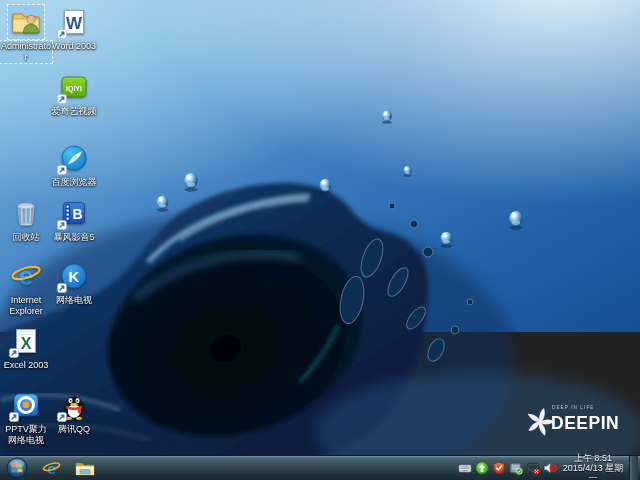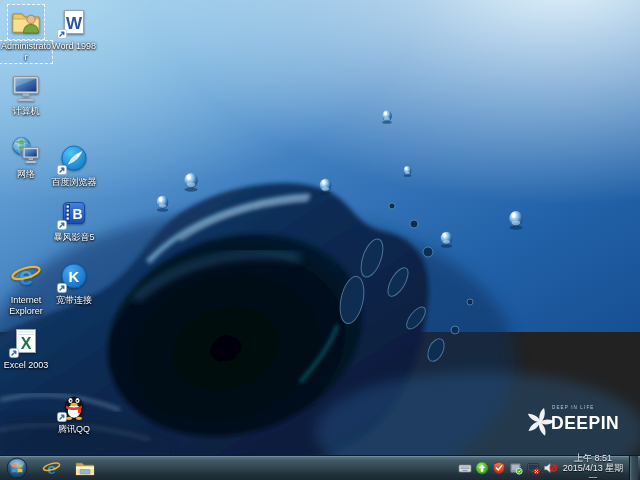--- a/index.html
+++ b/index.html
@@ -201,69 +201,64 @@
   <div class="cell" style="left:48px;top:5px">
     <div class="ic">
         <svg class="main" viewBox="0 0 32 32">
       <rect x="6.5" y="4.5" width="19" height="23" fill="#ffffff" stroke="#9aa4ae"></rect>
       <text x="16" y="23" font-size="17" font-weight="bold" text-anchor="middle" fill="#2b579a">W</text>
     </svg>
     <svg class="sc">
           <use href="#scarr" width="10" height="10"></use>
         </svg>
       </div>
-    <div class="lbl">Word 1998</div>
-  </div>
-
-
-  <div class="cell" style="left:0;top:70px">
-    <div class="ic">
-        <svg class="main" viewBox="0 0 32 32">
-      <rect x="3.5" y="5.5" width="25" height="17" rx="1.5" fill="#ccd1d6" stroke="#8e9499"></rect>
-      <rect x="5.5" y="7.5" width="21" height="13" fill="url(#scr)"></rect>
-      <path d="M5.5,7.5 L26.5,7.5 L5.5,16 Z" fill="#ffffff" opacity="0.18"></path>
-      <rect x="12.5" y="22.5" width="7" height="3" fill="#aab0b6"></rect>
-      <path d="M9,28 H23 L24.5,30 H7.5 Z" fill="#ccd1d6" stroke="#8e9499" stroke-width="0.6"></path>
-    </svg>
-      </div>
-    <div class="lbl">计算机</div>
-  </div>
-
-
-  <div class="cell" style="left:0;top:133px">
-    <div class="ic">
-        <svg class="main" viewBox="0 0 32 32">
-      <circle cx="11.5" cy="12" r="8.5" fill="url(#glb)" stroke="#1a5f98" stroke-width="0.6"></circle>
-      <path d="M6,8 C9,6 13,6 16,8 C14,11 9,11 6,8 Z" fill="#57a83a" opacity="0.9"></path>
-      <path d="M7,15 C10,17 14,16 16,13 C13,12 9,12 7,15 Z" fill="#57a83a" opacity="0.85"></path>
-      <ellipse cx="11.5" cy="12" rx="8.5" ry="3.2" fill="none" stroke="#dff1fa" stroke-width="0.5" opacity="0.6"></ellipse>
-      <ellipse cx="11.5" cy="12" rx="3.2" ry="8.5" fill="none" stroke="#dff1fa" stroke-width="0.5" opacity="0.6"></ellipse>
-      <rect x="13" y="13.5" width="15.5" height="10.5" rx="1" fill="#ccd1d6" stroke="#8e9499"></rect>
-      <rect x="14.8" y="15.2" width="12" height="7.3" fill="url(#scr)"></rect>
-      <rect x="18.5" y="24" width="4.5" height="2" fill="#aab0b6"></rect>
-      <path d="M16.5,27 H25.5 L26.5,29 H15.5 Z" fill="#ccd1d6" stroke="#8e9499" stroke-width="0.5"></path>
-    </svg>
-      </div>
-    <div class="lbl">网络</div>
-  </div>
+    <div class="lbl">Word 2003</div>
+  </div>
+
+
+
+  <div class="cell" style="left:48px;top:70px">
+    <div class="ic">
+        <svg class="main" viewBox="0 0 32 32">
+      <rect x="4" y="6" width="24" height="20" rx="4" fill="url(#iqg)" stroke="#3f8408" stroke-width="0.8"></rect>
+      <text x="16" y="19.5" font-size="7" font-weight="bold" text-anchor="middle" fill="#ffffff">iQIYI</text>
+    </svg>
+    <svg class="sc">
+          <use href="#scarr" width="10" height="10"></use>
+        </svg>
+      </div>
+    <div class="lbl">爱奇艺视频</div>
+  </div>
+
 
   <div class="cell" style="left:48px;top:141px">
     <div class="ic">
         <svg class="main" viewBox="0 0 32 32">
       <circle cx="16" cy="16" r="12" fill="url(#bdg)" stroke="#0a66ac" stroke-width="0.8"></circle>
       <path d="M10,22.5 C13,15 17.5,12.5 24.5,9 C21,16.5 16.5,19.5 10,22.5 Z" fill="#ffffff"></path>
       <path d="M10,22.5 C12.5,18 15,15.5 18,13.5 L20,16 C17,18.5 13.5,20.8 10,22.5 Z" fill="#cfe9fa"></path>
     </svg>
     <svg class="sc">
           <use href="#scarr" width="10" height="10"></use>
         </svg>
       </div>
     <div class="lbl">百度浏览器</div>
   </div>
 
+  <div class="cell" style="left:0;top:196px">
+    <div class="ic">
+        <svg class="main" viewBox="0 0 32 32">
+      <path d="M8,9 C8.5,15 9.5,27.5 10.5,27.5 L21.5,27.5 C22.5,27.5 23.5,15 24,9" fill="rgba(206,229,243,0.45)" stroke="#9fb6c6"></path>
+      <ellipse cx="16" cy="9" rx="8" ry="2.7" fill="rgba(238,248,254,0.7)" stroke="#9fb6c6"></ellipse>
+      <path d="M11.5,11.5 L12.2,26 M16,11.5 V26 M20.5,11.5 L19.8,26" stroke="rgba(255,255,255,0.55)" stroke-width="1.2" fill="none"></path>
+      <ellipse cx="16" cy="27.2" rx="5.5" ry="1.4" fill="rgba(220,238,248,0.5)" stroke="#9fb6c6" stroke-width="0.5"></ellipse>
+    </svg>
+      </div>
+    <div class="lbl">回收站</div>
+  </div>
 
   <div class="cell" style="left:48px;top:196px">
     <div class="ic">
         <svg class="main" viewBox="0 0 32 32">
       <rect x="5.5" y="5.5" width="21" height="21" rx="3.5" fill="url(#bfg)" stroke="#173f94" stroke-width="0.8"></rect>
       <rect x="7.5" y="7" width="4.5" height="18" fill="#16418f"></rect>
       <rect x="8.6" y="8.5" width="2.2" height="2.2" fill="#ffffff"></rect>
           <rect x="8.6" y="12.5" width="2.2" height="2.2" fill="#ffffff"></rect>
       <rect x="8.6" y="16.5" width="2.2" height="2.2" fill="#ffffff"></rect>
           <rect x="8.6" y="20.5" width="2.2" height="2.2" fill="#ffffff"></rect>
@@ -289,38 +284,51 @@
   <div class="cell" style="left:48px;top:259px">
     <div class="ic">
         <svg class="main" viewBox="0 0 32 32">
       <circle cx="16" cy="16" r="12" fill="url(#kgg)" stroke="#0a5aa8" stroke-width="0.8"></circle>
       <text x="16" y="21.5" font-size="15" font-weight="bold" text-anchor="middle" fill="#ffffff">K</text>
     </svg>
     <svg class="sc">
           <use href="#scarr" width="10" height="10"></use>
         </svg>
       </div>
-    <div class="lbl">宽带连接</div>
+    <div class="lbl">网络电视</div>
   </div>
 
   <div class="cell" style="left:0;top:324px">
     <div class="ic">
         <svg class="main" viewBox="0 0 32 32">
       <rect x="6.5" y="4.5" width="19" height="23" fill="#ffffff" stroke="#9aa4ae"></rect>
       <path d="M8,7 H24 M8,9.5 H24" stroke="#c9d4dc" stroke-width="0.7"></path>
       <text x="16" y="23.5" font-size="16" font-weight="bold" text-anchor="middle" fill="#1e7145">X</text>
     </svg>
     <svg class="sc">
           <use href="#scarr" width="10" height="10"></use>
         </svg>
       </div>
     <div class="lbl">Excel 2003</div>
   </div>
 
 
+  <div class="cell" style="left:0;top:388px">
+    <div class="ic">
+        <svg class="main" viewBox="0 0 32 32">
+      <rect x="4" y="5" width="24" height="22" rx="5" fill="url(#ppg)" stroke="#0e4a9e" stroke-width="0.8"></rect>
+      <circle cx="16" cy="16" r="7.5" fill="none" stroke="#ffffff" stroke-width="3"></circle>
+      <circle cx="16" cy="16" r="3.4" fill="#f59a22"></circle>
+    </svg>
+    <svg class="sc">
+          <use href="#scarr" width="10" height="10"></use>
+        </svg>
+      </div>
+    <div class="lbl">PPTV聚力 网络电视</div>
+  </div>
 
   <div class="cell" style="left:48px;top:388px">
     <div class="ic">
         <svg class="main" viewBox="0 0 32 32">
       <ellipse cx="16" cy="18.5" rx="9.5" ry="11" fill="#141414"></ellipse>
       <ellipse cx="16" cy="22" rx="6.2" ry="6.8" fill="#ffffff"></ellipse>
       <ellipse cx="12.5" cy="11.5" rx="2" ry="2.6" fill="#ffffff"></ellipse>
       <ellipse cx="19.5" cy="11.5" rx="2" ry="2.6" fill="#ffffff"></ellipse>
       <circle cx="12.7" cy="11.8" r="0.9" fill="#111"></circle>
           <circle cx="19.3" cy="11.8" r="0.9" fill="#111"></circle>

